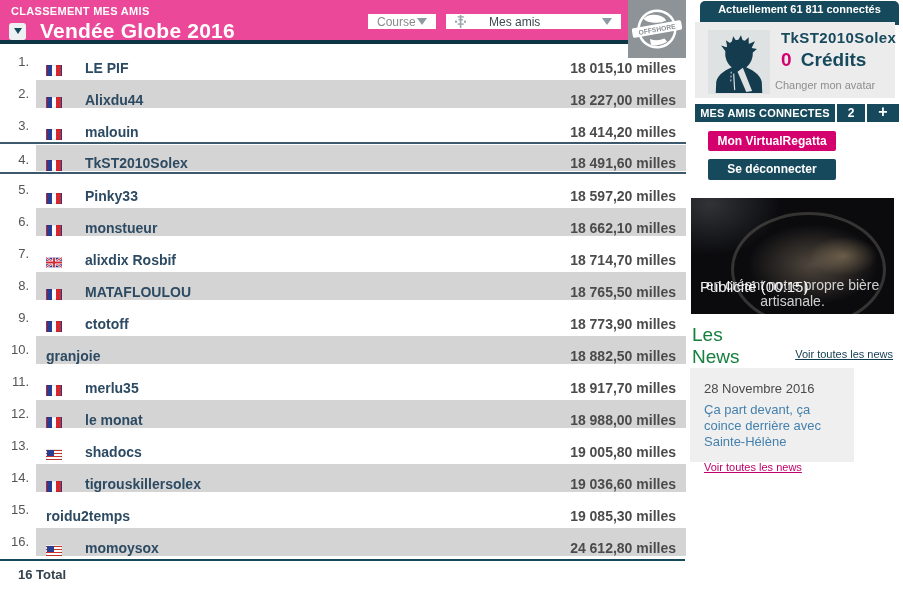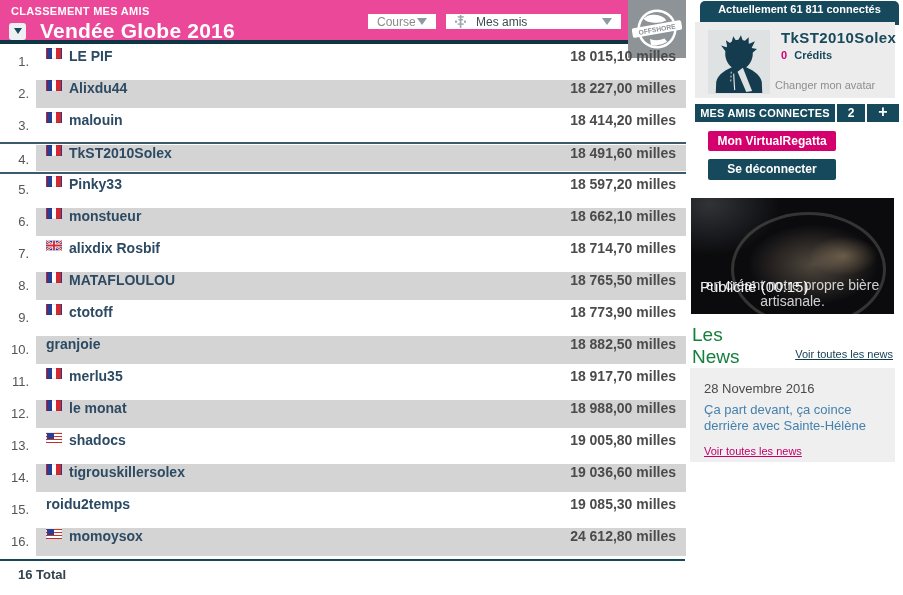--- a/index.html
+++ b/index.html
@@ -18,35 +18,35 @@
   .collapse-btn { width:17px; height:17px; background:#eef1f2; border-radius:3px;
     display:flex; align-items:center; justify-content:center; cursor:pointer; }
   .tri-down { width:0; height:0; border-left:4px solid transparent; border-right:4px solid transparent;
     border-top:6px solid #17495c; }
   .page-title { color:#fff; font-size:21px; font-weight:bold; letter-spacing:.2px; }
 
   .dd { position:absolute; top:8px; height:15px; background:#fff; border-radius:0;
     display:flex; align-items:center; padding:0 9px; cursor:pointer;margin-top:6px; }
   .dd-course { left:368px; width:68px; justify-content:space-between; }
   .dd-course .dd-label { font-size:12px; color:#8b8b8b; }
-  .dd-friends { left:446px; width:175px; gap:10px; }
+  .dd-friends { left:446px; width:175px; gap:23px; }
   .dd-friends .dd-label { font-size:12px; color:#3f4a52; }
   .dd .tri { width:0; height:0; border-left:5px solid transparent; border-right:5px solid transparent;
     border-top:7px solid #8d9aa2; }
   .dd-friends .spacer { flex:1; }
 
   .logo-box { position:absolute; left:628px; top:0; width:58px; height:58px; background:#8d9396;
     display:flex; align-items:center; justify-content:center; }
 
   
   .list { position:absolute; left:0; top:46px; width:686px; }
   .row { height:32px; display:flex; cursor:pointer; }
   .rank { width:36px; padding-right:7px; text-align:right; font-size:13px; color:#555;
     line-height:32px; flex:0 0 auto; }
-  .row-body { flex:1; display:flex; align-items:flex-start; padding:0 10px; margin:2px 0; }
+  .row-body { flex:1; display:flex; align-items:flex-end; padding:0 10px; margin:2px 0;gap:16px; }
   .row.striped .row-body { background:#d4d4d4; }
   .row.highlight { border-top:2px solid #3c5a6b; border-bottom:2px solid #3c5a6b; }
   .row.highlight .row-body { margin:1px 0; }
   .flag { width:16px; height:11px; margin-right:7px; flex:0 0 auto; position:relative; display:inline-block; }
   .flag svg { display:block; }
   .flag-fr { background:linear-gradient(90deg,#283e95 0 33%,#ffffff 33% 66%,#d5282f 66% 100%);
     border:1px solid rgba(0,0,0,.08); }
   .flag-us { background:repeating-linear-gradient(180deg,#c8372d 0 1.5px,#fff 1.5px 3px);
     border:1px solid rgba(0,0,0,.08); }
   .flag-us .canton { position:absolute; left:0; top:0; width:7px; height:6px; background:#2b3f92; }
@@ -59,21 +59,21 @@
   
   .sidebar { position:absolute; left:690px; top:0; width:213px; height:595px; }
   .connected-bar { position:absolute; left:10px; top:1px; width:199px; height:24px;
     background:#17495c; color:#fff; font-size:11px; font-weight:bold; text-align:center;
     line-height:16px; border-radius:5px 5px 0 0; }
 
   .user-card { position:absolute; left:5px; top:22px; width:200px; height:76px; background:#ececec; }
   .avatar { position:absolute; left:13px; top:8px; width:62px; height:64px; background:#dfe2e3; overflow:hidden; }
   .user-name { position:absolute; left:86px; top:7px; font-size:15px; font-weight:bold;
     color:#17495c; letter-spacing:.4px; }
-  .credits { position:absolute; left:86px; top:27px; font-size:11px; font-weight:bold; color:#17495c; }
+  .credits { position:absolute; left:86px; top:27px; font-size:19px; font-weight:bold; color:#17495c; }
   .credits .val { color:#d4006e; }
   .credits .lbl { margin-left:4px; }
   .change-avatar { position:absolute; left:80px; top:57px; font-size:11px; color:#8e8e8e; cursor:pointer; }
 
   .friends-bar { position:absolute; left:5px; top:104px; width:204px; height:18px;
     background:#17495c; display:flex; color:#fff; }
   .fb-label { flex:1; font-size:11px; font-weight:bold; text-align:center; line-height:18px;
     border-right:2px solid #fff; letter-spacing:.2px; }
   .fb-count { width:30px; text-align:center; line-height:18px; font-size:12px; font-weight:bold;
     border-right:2px solid #fff; cursor:pointer; }
@@ -95,21 +95,21 @@
   .ad-rim { position:absolute; left:40px; top:14px; width:155px; height:115px;
     border:3px solid rgba(145,140,128,.32); border-radius:50%; }
   .ad-label { position:absolute; left:9px; bottom:19px; font-size:15px; color:#f2f2f2; }
   .ad-caption { position:absolute; left:0; right:0; bottom:5px; text-align:center; font-size:14px;
     color:rgba(255,255,255,.8); }
 
   .news-head { position:absolute; left:2px; top:324px; width:72px; font-size:19px;
     line-height:22px; color:#15803d; }
   .news-seeall-top { position:absolute; right:10px; top:348px; font-size:11px; color:#123c50;
     text-decoration:underline; cursor:pointer; }
-  .news-box { position:absolute; left:0; top:368px; width:205px; height:94px; background:#efefef;
+  .news-box { position:absolute; left:0; top:368px; width:164px; height:94px; background:#efefef;
     padding:13px 14px 0; }
   .news-date { font-size:13px; color:#4a4a4a; margin-bottom:6px; }
   .news-link { font-size:13px; color:#4581ad; line-height:16px; margin-bottom:7px; cursor:pointer; }
   .news-seeall-bottom { display:inline-block; font-size:11px; color:#c2006c;
     text-decoration:underline; cursor:pointer; }
 </style>
 </head>
 <body>
 
 <div class="header">

